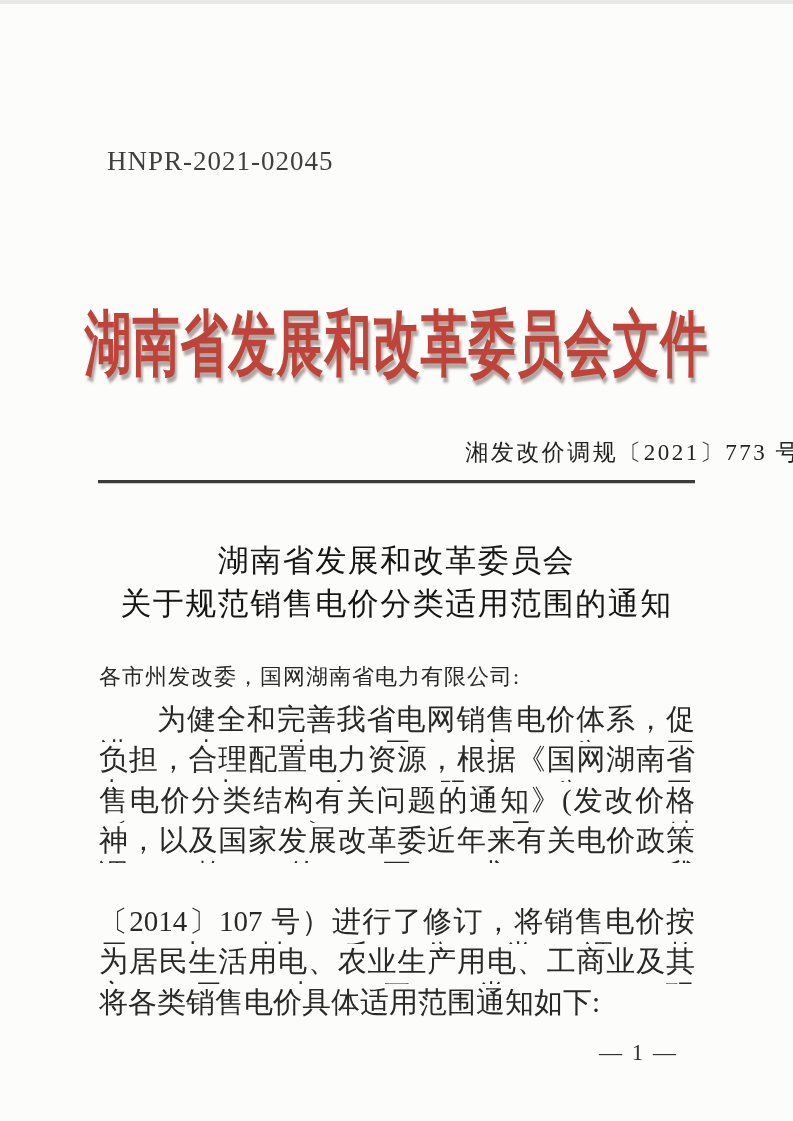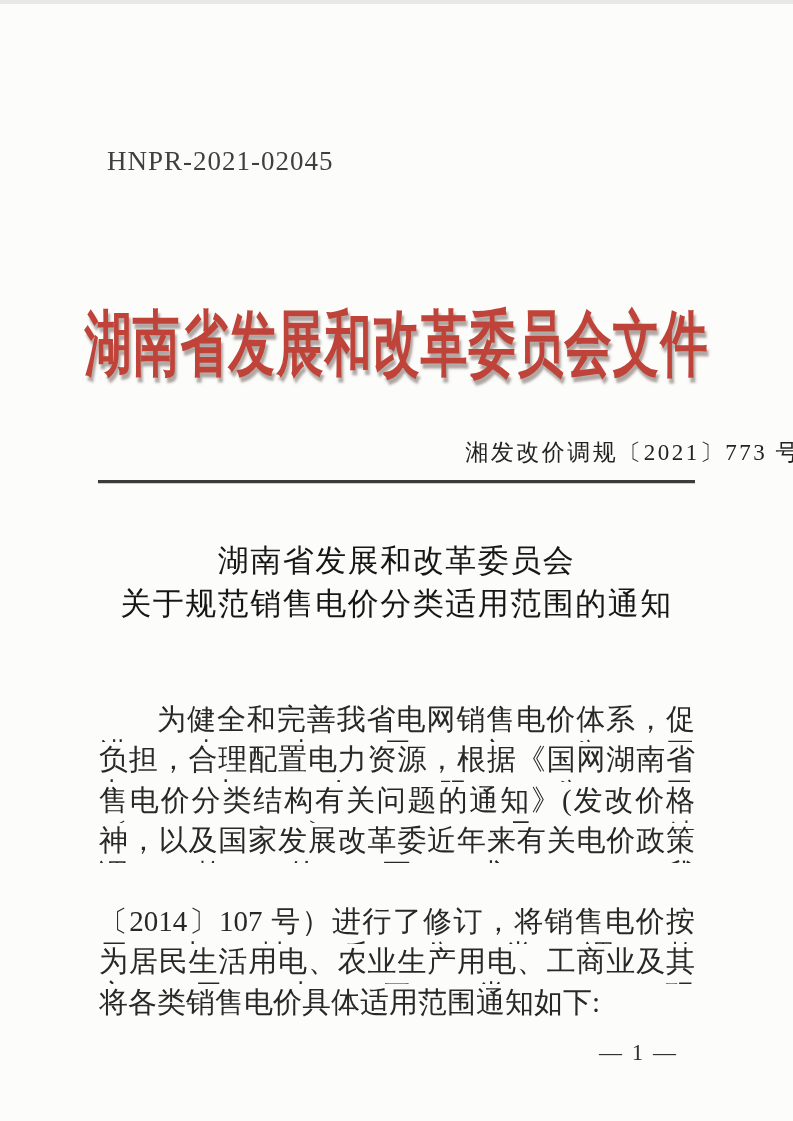--- a/index.html
+++ b/index.html
@@ -133,20 +133,21 @@
   </div>
 
   <div class="doc-number">湘发改价调规〔2021〕773 号</div>
 
   <div class="header-divider"></div>
 
   <div class="notice-title l1">湖南省发展和改革委员会</div>
 
   <div class="notice-title l2">关于规范销售电价分类适用范围的通知</div>
 
+  <div class="salutation">各市州发改委，国网湖南省电力有限公司:</div>
 
   <div class="body-line fill indent" style="top: 698px;">为健全和完善我省电网销售电价体系，促进电力用户公平</div>
   <div class="body-line fill" style="top: 738px;">负担，合理配置电力资源，根据《国网湖南省电力有限公司</div>
   <div class="body-line fill" style="top: 779px;">售电价分类结构有关问题的通知》(发改价格〔2013〕973 号)精</div>
   <div class="body-line fill" style="top: 819px;">神，以及国家发展改革委近年来有关电价政策调整的要求，我</div>
   <div class="body-line fill" style="top: 900px;">〔2014〕107 号）进行了修订，将销售电价按用电性质分类调整</div>
   <div class="body-line" style="top: 981px;">将各类销售电价具体适用范围通知如下:</div>
   <div class="body-line fill" style="top: 940px;">为居民生活用电、农业生产用电、工商业及其它用电三类。现</div>
 
   <div class="page-number">— 1 —</div>

